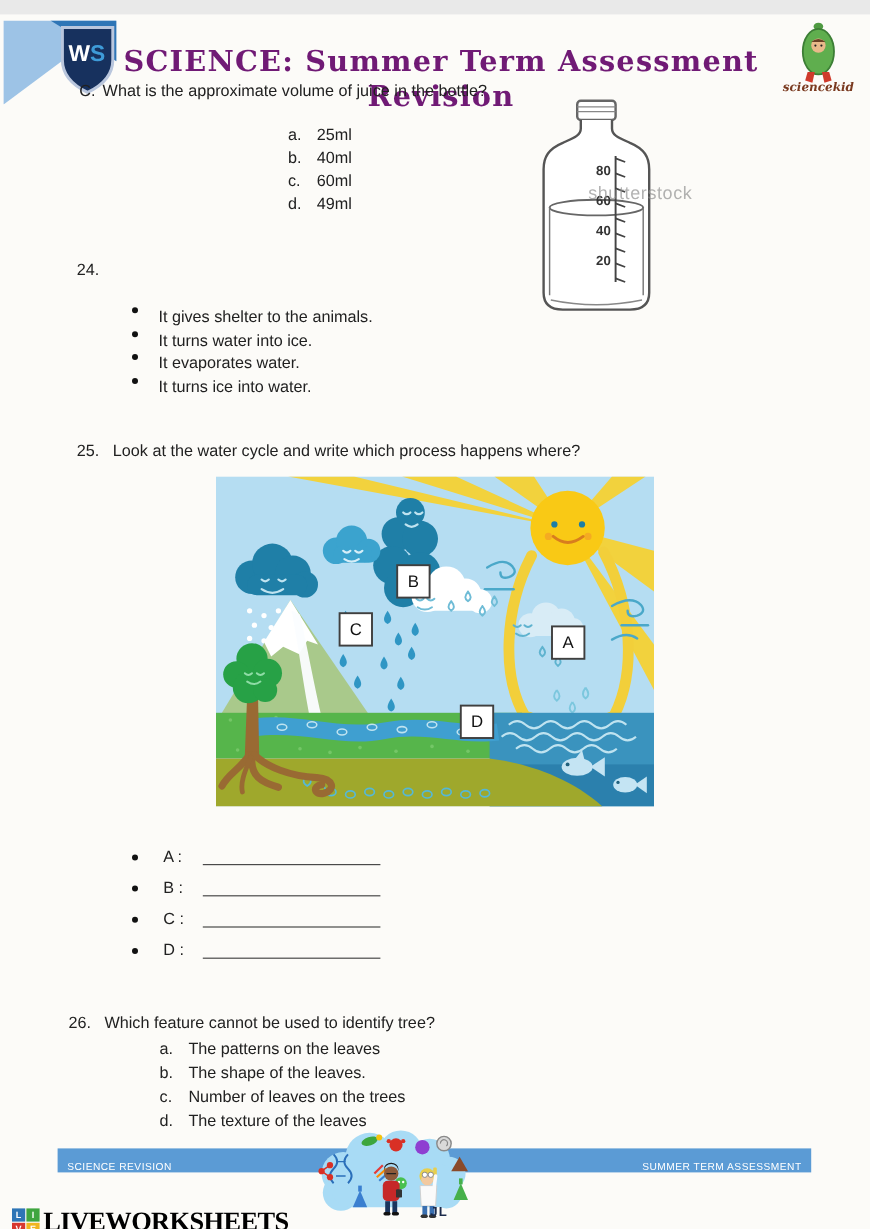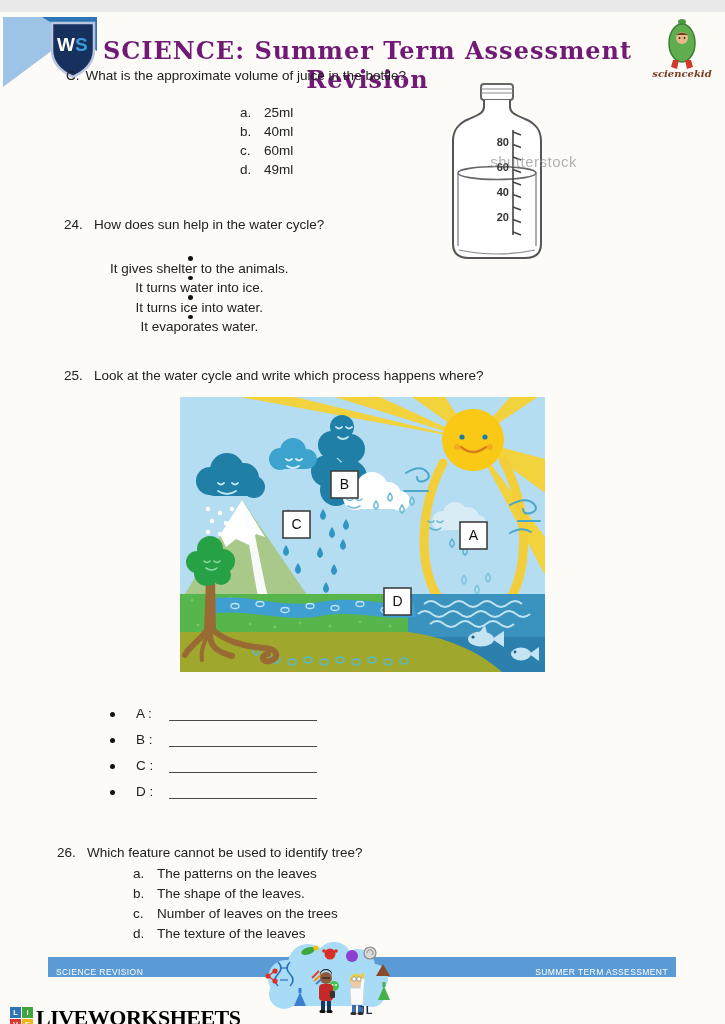--- a/index.html
+++ b/index.html
@@ -14,21 +14,21 @@
   .mascot-label{font-family:"DejaVu Serif",serif;font-style:italic;font-weight:bold;
     font-size:10px;color:#7a3a20;text-align:center;width:64px;left:650px;top:56px;}
 
   
   .qline{font-size:13.5px;display:flex;gap:6px;}
   .qnum{min-width:24px;}
   .opt-row{display:flex;font-size:13.5px;height:19px;align-items:center;}
   .opt-letter{width:24px;}
 
   
-  .bullet-row{display:flex;align-items:center;height:19.5px;font-size:13.5px;flex-direction:column;}
+  .bullet-row{display:flex;align-items:flex-start;height:19.5px;font-size:13.5px;}
   .bullet-dot{width:5px;height:5px;border-radius:50%;background:#111;margin:0 17px 0 0;}
 
   
   .ans-row{display:flex;align-items:flex-end;font-size:13.5px;height:17px;}
   .ans-label{width:28px;margin-left:21px;}
   .ans-line{width:148px;border-bottom:1.4px solid #4a4a4a;height:14px;margin-left:5px;}
 
   
   .watermark{left:449px;top:141px;width:128px;text-align:right;font-size:15px;
     color:#8f8f8f;opacity:.68;letter-spacing:.5px;}
@@ -108,38 +108,37 @@
     <path d="M66,50 l8,3 M66,62.5 l8,3 M66,75 l8,3 M66,87.5 l8,3 M66,100 l8,3 M66,112.5 l8,3 M66,125 l8,3 M66,137.5 l8,3 M66,150 l8,3" stroke="#444" stroke-width="1.5" fill="none"></path>
     <text x="62" y="64" text-anchor="end" font-size="11" font-weight="bold" fill="#333" font-family="Liberation Sans, sans-serif">80</text>
     <text x="62" y="89" text-anchor="end" font-size="11" font-weight="bold" fill="#333" font-family="Liberation Sans, sans-serif">60</text>
     <text x="62" y="114" text-anchor="end" font-size="11" font-weight="bold" fill="#333" font-family="Liberation Sans, sans-serif">40</text>
     <text x="62" y="139" text-anchor="end" font-size="11" font-weight="bold" fill="#333" font-family="Liberation Sans, sans-serif">20</text>
   </svg>
   <div class="abs watermark">shutterstock</div>
 
   <div class="abs qline" style="left:64px;top:205px">
     <span class="qnum">24.</span>
-    <span>How does sun help in the water cycle?</span>
   </div>
   <div class="abs" style="left:110px;top:244px">
     <div class="bullet-row">
       <span class="bullet-dot"></span>
       <span>It gives shelter to the animals.</span>
       </div>
     <div class="bullet-row">
       <span class="bullet-dot"></span>
       <span>It turns water into ice.</span>
       </div>
     <div class="bullet-row">
       <span class="bullet-dot"></span>
-      <span>It turns ice into water.</span>
+      <span>It evaporates water.</span>
       </div>
     <div class="bullet-row">
       <span class="bullet-dot"></span>
-      <span>It evaporates water.</span>
+      <span>It turns ice into water.</span>
       </div>
   </div>
 
   <div class="abs qline" style="left:64px;top:356px">
     <span class="qnum">25.</span>
     <span>Look at the water cycle and write which process happens where?</span>
   </div>
 
   <svg class="abs" style="left:180px;top:385px" width="365" height="275" viewBox="0 0 365 275">
     <rect x="0" y="0" width="365" height="275" fill="#b5ddf2"></rect>

